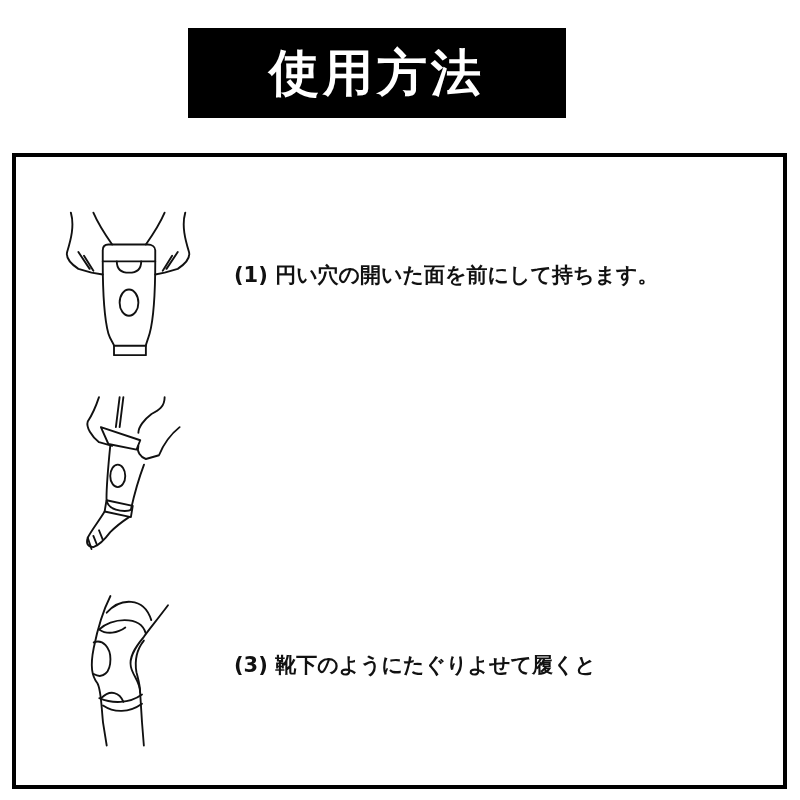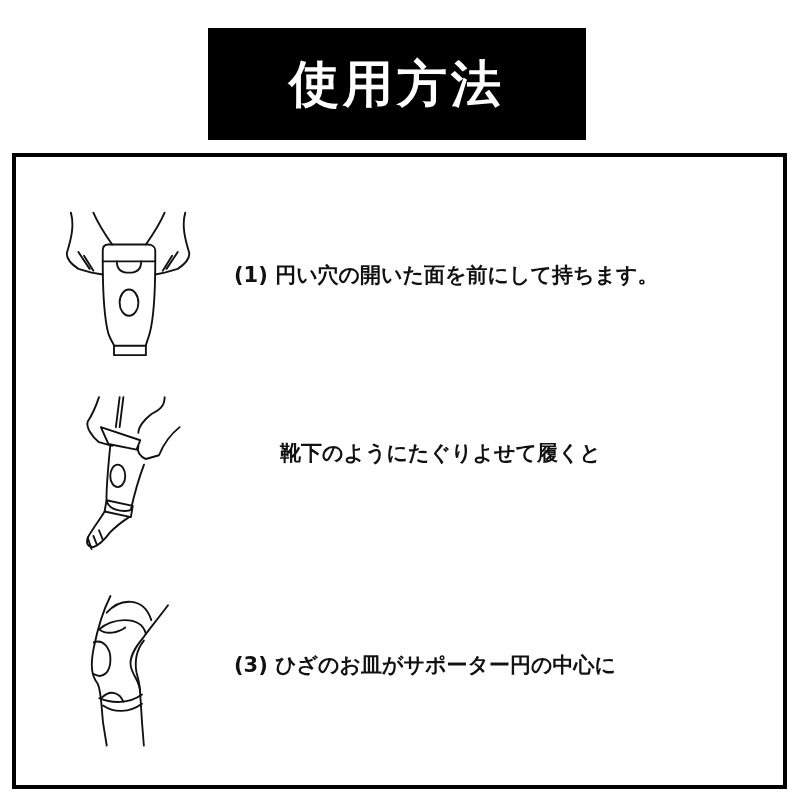--- a/index.html
+++ b/index.html
@@ -1,18 +1,18 @@
 <!DOCTYPE html>
 <html><head>
   <meta charset="utf-8">
   <style>
     html, body { margin: 0; padding: 0; background: #ffffff; }
     body { width: 800px; height: 800px; position: relative; overflow: hidden;
            font-family: "DejaVu Sans", "Liberation Sans", sans-serif; color: #111; }
-    .title-box { position: absolute; left: 208px; top: 28px; width: 378px; height: 112px;
+    .title-box { position: absolute; left: 188px; top: 28px; width: 378px; height: 90px;
                  background: #000; display: flex; align-items: center; justify-content: center; }
     .title-text { color: #fff; font-size: 50px; font-weight: bold; letter-spacing: 4px; }
     .frame { position: absolute; left: 12px; top: 153px; width: 767px; height: 628px;
              border: 4px solid #000; background: #fff; text-align: center; }
     .step { position: absolute; left: 0; width: 100%; }
     .illus { position: absolute; left: 38px; }
     .step-text { position: absolute; left: 218px; font-size: 21px; font-weight: bold; line-height: 36px; }
     .line { display: block; white-space: nowrap; }
     .indent { padding-left: 46px; }
   </style>
@@ -54,38 +54,37 @@
       <path d="M118 8 C118 18 112 22 104 26 C96 32 90 40 90 46"></path>
       <path d="M134 40 C124 48 116 60 112 70 L98 74 C92 72 88 66 90 60"></path>
       <path d="M50 40 L92 54 L88 64 L58 58 Z"></path>
       <path d="M60 60 C58 80 56 100 56 116 C56 122 60 126 66 128 C72 130 80 130 82 128 C86 110 90 96 96 80"></path>
       <ellipse cx="68" cy="92" rx="8" ry="12"></ellipse>
       <path d="M56 118 L84 124 L82 136 L54 130 Z"></path>
       <path d="M54 130 C48 140 40 150 36 158 C34 164 36 168 42 168 C48 166 54 160 60 152 C66 146 74 140 80 136"></path>
       <path d="M36 158 L40 170 M42 156 L46 166 M48 150 L52 160"></path>
     </svg>
     <div class="step-text" style="top:278px;">
-      <span class="line indent">靴下のようにたぐりよせて履くと</span>
     </div>
   </div>
 
   <div class="step" style="top:0;">
     <svg class="illus" style="top:426px;" width="150" height="195" viewBox="0 0 160 210" fill="none" stroke="#111" stroke-width="2" stroke-linecap="round" stroke-linejoin="round">
       <path d="M60 14 C52 30 46 50 42 70 C38 90 40 100 46 108 C50 115 50 130 52 150 L56 175"></path>
       <path d="M122 24 C110 40 100 52 96 58 C86 70 80 80 82 90 C84 100 92 106 92 118 L94 150 L96 175"></path>
       <path d="M56 32 C70 16 96 14 104 40"></path>
       <path d="M48 50 C60 38 92 34 98 54"></path>
       <path d="M48 50 C56 56 68 54 76 48"></path>
       <path d="M42 64 C52 60 60 70 60 82 C60 96 52 104 42 98"></path>
       <path d="M96 62 C88 72 86 84 88 96 C90 104 92 110 92 118"></path>
       <path d="M50 124 C60 114 70 118 74 128"></path>
       <path d="M48 124 C62 130 80 130 94 120"></path>
       <path d="M52 132 C64 140 80 140 94 130"></path>
     </svg>
     <div class="step-text" style="top:490px;">
       <span class="line">
         <span>(3)</span>
-        <span>ひざのお皿がサポーター円の中心に</span>
+        <span>靴下のようにたぐりよせて履くと</span>
       </span>
     </div>
   </div>
 
 </div>
 
 </body></html>

